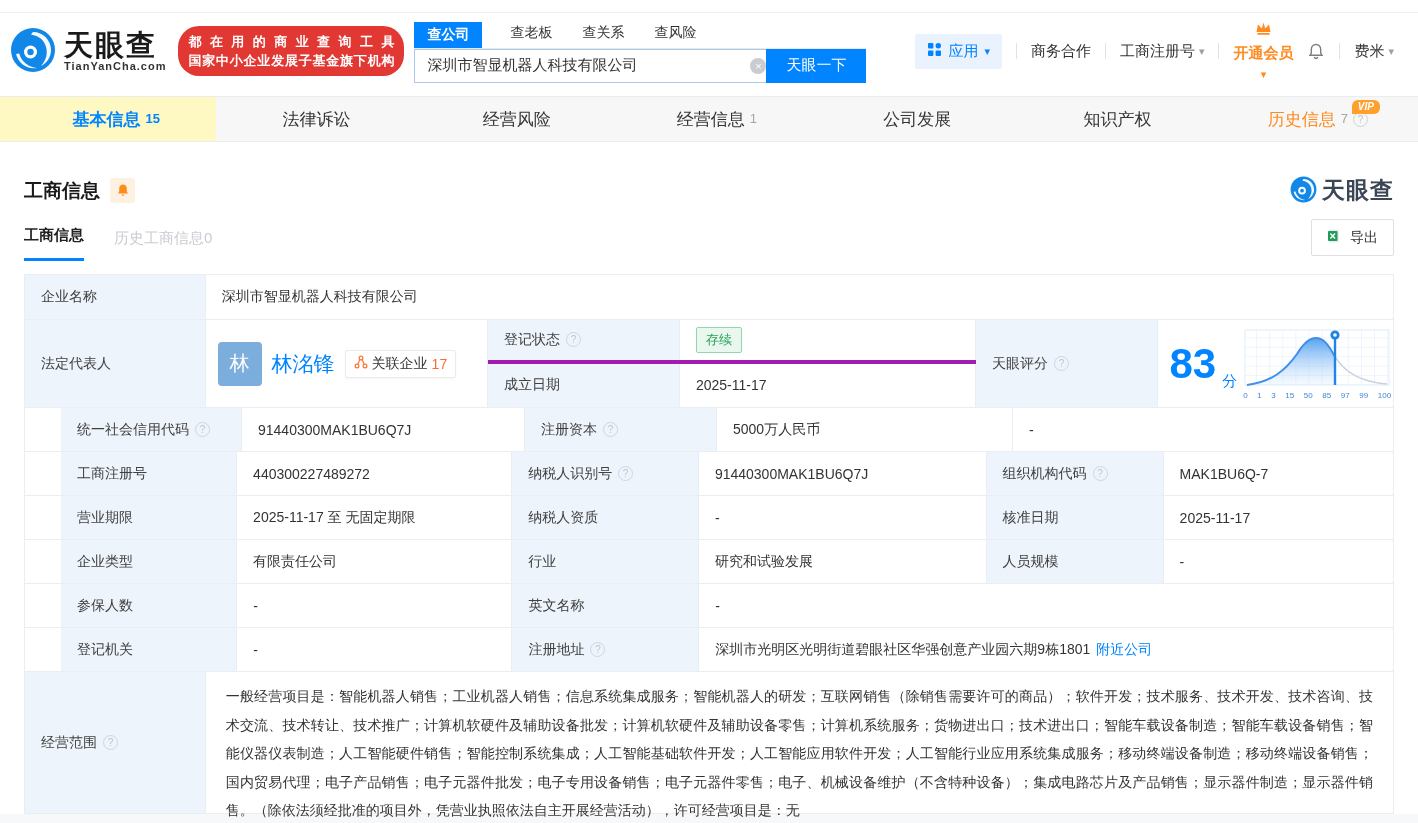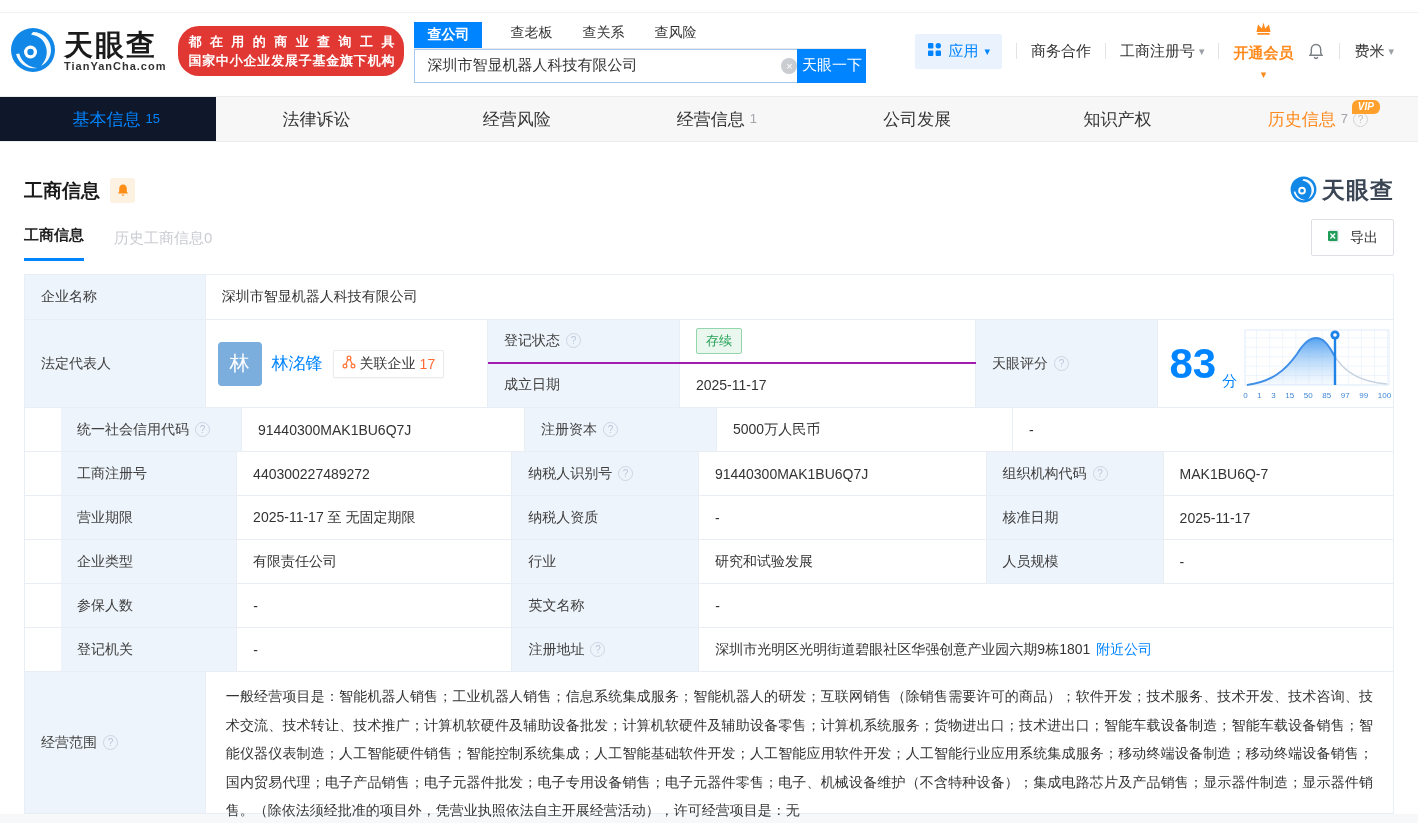--- a/index.html
+++ b/index.html
@@ -29,39 +29,39 @@
   .sbox input {
     flex: 1; border: 1px solid #a9c9ec; border-right: none; outline: none;
     font-size: 15px; padding: 0 34px 0 12px; color: #333;
     font-family: "Liberation Sans", "DejaVu Sans", sans-serif;
   }
   .clear-ic {
     width: 16px; height: 16px; border-radius: 50%; background: #c9ccd1; color: #fff;
     font-size: 11px; line-height: 16px; text-align: center; margin-left: -26px;
     align-self: center; cursor: pointer; z-index: 2;
   }
-  .sbtn { width: 69px; background: #0084ff; color: #fff; border: none; font-size: 15px; cursor: pointer;
+  .sbtn { width: 100px; background: #0084ff; color: #fff; border: none; font-size: 15px; cursor: pointer;
     font-family: "Liberation Sans", "DejaVu Sans", sans-serif; }
   .hnav { margin-left: auto; display: flex; align-items: center; gap: 14px; font-size: 15px; white-space: nowrap; }
   .apps-chip { display: flex; align-items: center; gap: 6px; background: #e9f2fd; color: #0084ff;
     padding: 8px 12px; border-radius: 2px; cursor: pointer; }
   .apps-chip .caret { color: #0084ff; font-size: 11px; }
   .hdivider { width: 1px; height: 16px; background: #e3e3e3; }
   .hnav-item { color: #333; cursor: pointer; display: flex; align-items: center; gap: 4px; }
   .caret { color: #9aa0a6; font-size: 11px; }
   .vip-entry { color: #ff8a1e; font-weight: bold; display: flex; align-items: center; gap: 5px; cursor: pointer; flex-direction: column; }
   .vip-entry .caret { color: #ff8a1e; }
   .bell-btn { cursor: pointer; display: flex; align-items: center; }
 
   
   .main-tabs { margin-top: 7px; height: 46px; background: #f7f7f7; border-top: 1px solid #ececec;
     border-bottom: 1px solid #ececec; display: flex; }
   .mtab { flex: 1; display: flex; align-items: center; justify-content: center; gap: 5px;
     font-size: 17px; color: #333; cursor: pointer; position: relative; }
-  .mtab.active { background: #0f172a; color: #0084ff; font-weight: normal; padding-left: 16px; }
+  .mtab.active { background: #fef9c3; color: #0084ff; font-weight: bold; padding-left: 16px; }
   .mcount { font-size: 13px; color: #0084ff; margin-top: -2px; }
   .mcount.gray { color: #a2a6ab; }
   .mtab.history .mlabel { color: #ff8a1e; }
   .vip-badge { position: absolute; top: 3px; margin-left: 96px; background: #ffa02c; color: #fff;
     font-size: 10px; font-weight: bold; font-style: italic; padding: 1px 6px 2px; border-radius: 6px 6px 6px 0; }
   .qi { width: 15px; height: 15px; border: 1px solid #ccd6e3; border-radius: 50%; color: #b9c6d8;
     font-size: 10px; line-height: 13px; text-align: center; display: inline-block; flex: 0 0 auto; cursor: pointer; }
   .qi.gray { border-color: #d4d4d4; color: #c0c0c0; }
 
   
@@ -85,29 +85,29 @@
   .trow { display: flex; border-bottom: 1px solid #e9eef4; }
   .h45 { height: 45px; } .h44 { height: 44px; padding-left: 36px; } .h88 { height: 88px; } .h142 { height: 142px; }
   .cell { display: flex; align-items: center; border-right: 1px solid #e9eef4; padding-left: 16px; gap: 6px; }
   .cell:last-child { border-right: none; }
   .cell.label { background: #eef4fb; color: #404040; }
   .c1 { width: 181px; } .c2 { width: 283px; } .c3 { width: 192px; } .c4 { width: 296px; }
   .c5 { width: 182px; } .c6 { width: 236px; }
   .wide5 { width: 1189px; } .wide3 { width: 714px; }
   .mid { width: 488px; display: flex; flex-direction: column; }
   .subrow { display: flex; height: 44px; }
-  .subrow:first-child { border-bottom: 2px solid #a21caf; justify-content: center; }
+  .subrow:first-child { border-bottom: 4px solid #a21caf; justify-content: center; }
   .subrow .cell { height: 100%; }
   .subrow .c4 { border-right: 1px solid #e9eef4; }
 
   .legal-cell { gap: 10px; padding-left: 12px; }
   .avatar { width: 44px; height: 44px; border-radius: 4px; background: #7caedd; color: #fff;
     font-size: 20px; display: flex; align-items: center; justify-content: center; flex: 0 0 auto; }
   .link { color: #0084ff; cursor: pointer; }
-  .legal-name { font-size: 17px; }
+  .legal-name { font-size: 21px; }
   .related-badge { display: flex; align-items: center; gap: 4px; border: 1px solid #ebebeb;
     border-radius: 2px; padding: 4px 8px; font-size: 14px; color: #333; cursor: pointer; background: #fff;
     box-shadow: 0 1px 2px rgba(0,0,0,0.04); }
   .related-count { color: #ff6a33; }
   .status-badge { color: #29a35a; background: #e9f7ee; border: 1px solid #93d5ad; border-radius: 2px;
     padding: 3px 9px; font-size: 13px; }
 
   .score-cell { padding-left: 10px; gap: 6px; justify-content: center; }
   .score-num { font-size: 42px; font-weight: bold; color: #0084ff; line-height: 1; }
   .score-unit { font-size: 15px; color: #0084ff; align-self: flex-end; margin-bottom: 16px; }

